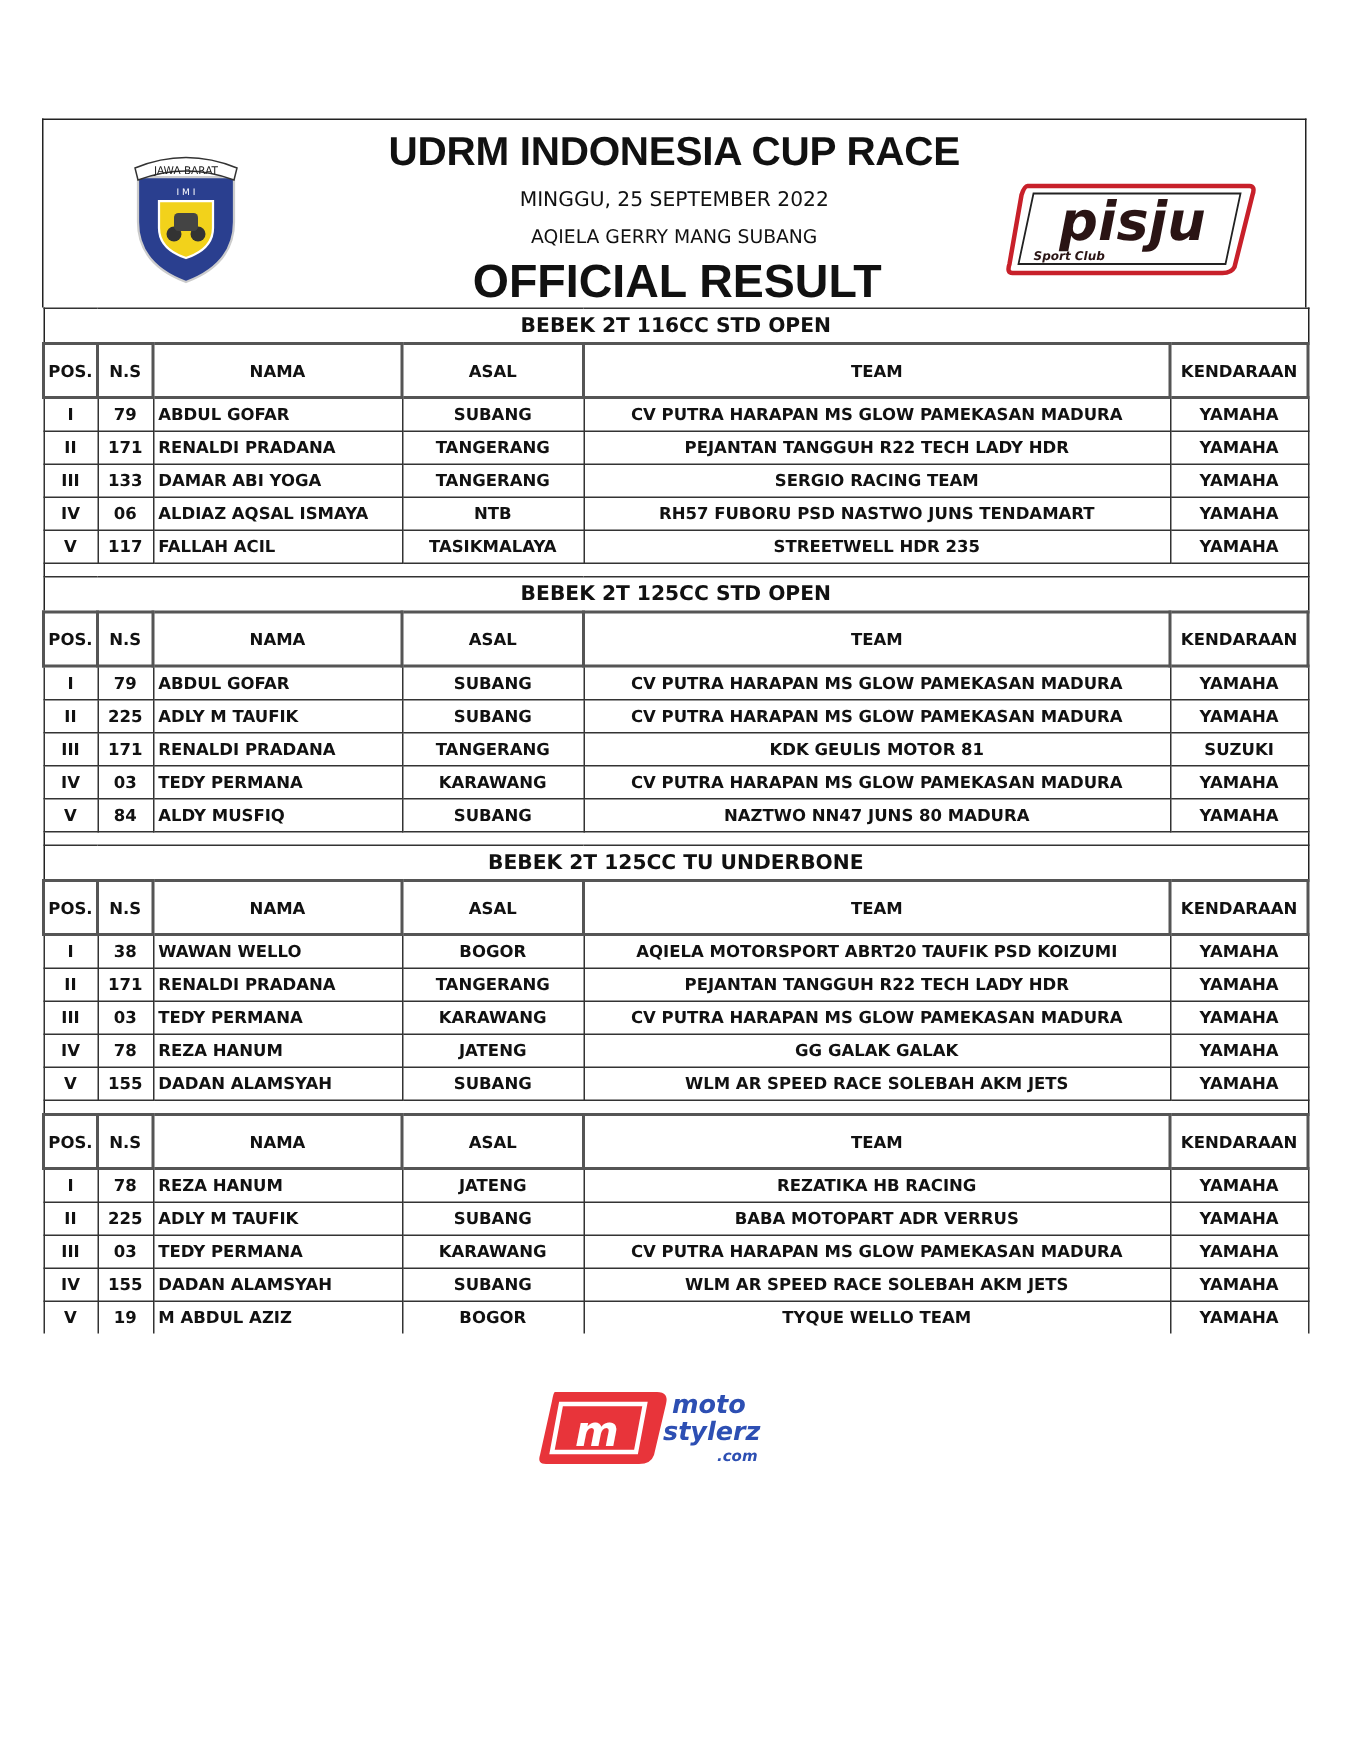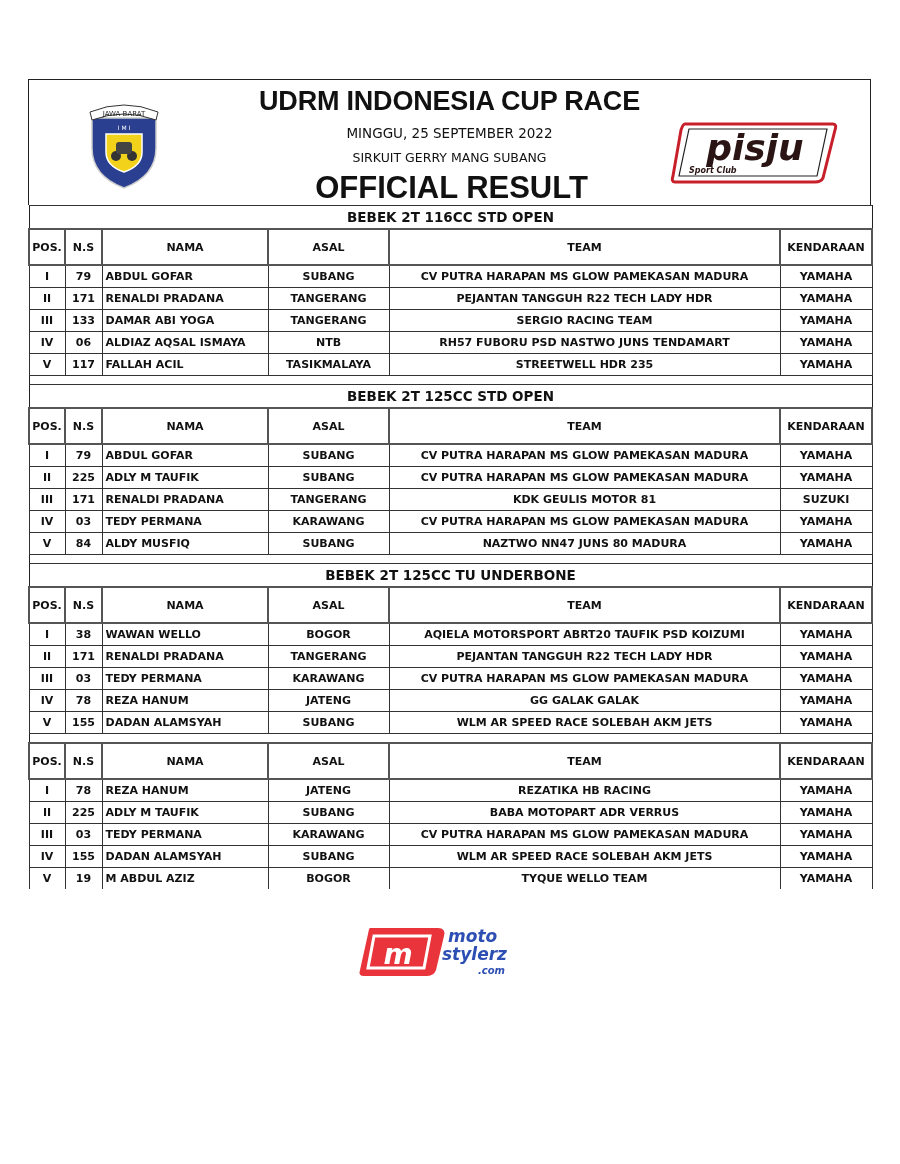--- a/index.html
+++ b/index.html
@@ -40,21 +40,21 @@
       <text x="38" y="16" text-anchor="middle" font-size="7" font-family="DejaVu Sans, sans-serif" fill="#222">JAWA BARAT</text>
       <text x="38" y="30" text-anchor="middle" font-size="6" font-family="DejaVu Sans, sans-serif" fill="#fff">I M I</text>
       <path d="M20 34 L56 34 L56 52 Q56 66 38 72 Q20 66 20 52 Z" fill="#f2d21b" stroke="#fff" stroke-width="1.5"></path>
       <circle cx="30" cy="56" r="5" fill="#333"></circle>
       <circle cx="46" cy="56" r="5" fill="#333"></circle>
       <rect x="30" y="42" width="16" height="12" rx="3" fill="#444"></rect>
     </svg>
 
     <div class="title">UDRM INDONESIA CUP RACE</div>
     <div class="date">MINGGU, 25 SEPTEMBER 2022</div>
-    <div class="venue">SIRKUIT GERRY MANG SUBANG</div>
+    <div class="venue">AQIELA GERRY MANG SUBANG</div>
     <div class="official">OFFICIAL RESULT</div>
 
     <svg class="logo-pisju" viewBox="0 0 170 64">
       <path d="M16 4 L164 4 Q168 4 166 10 L154 58 Q152 62 146 62 L6 62 Q2 62 4 56 L12 10 Q14 4 16 4 Z" fill="#fff" stroke="#c8202a" stroke-width="3"></path>
       <path d="M20 9 L158 9 L148 56 L10 56 Z" fill="none" stroke="#222" stroke-width="1.2"></path>
       <text x="86" y="40" text-anchor="middle" font-size="36" font-weight="bold" font-style="italic" font-family="DejaVu Sans, sans-serif" fill="#2a1414">pisju</text>
       <text x="20" y="53" font-size="8" font-weight="bold" font-style="italic" font-family="DejaVu Sans, sans-serif" fill="#2a1414">Sport Club</text>
     </svg>
   </div>
 

